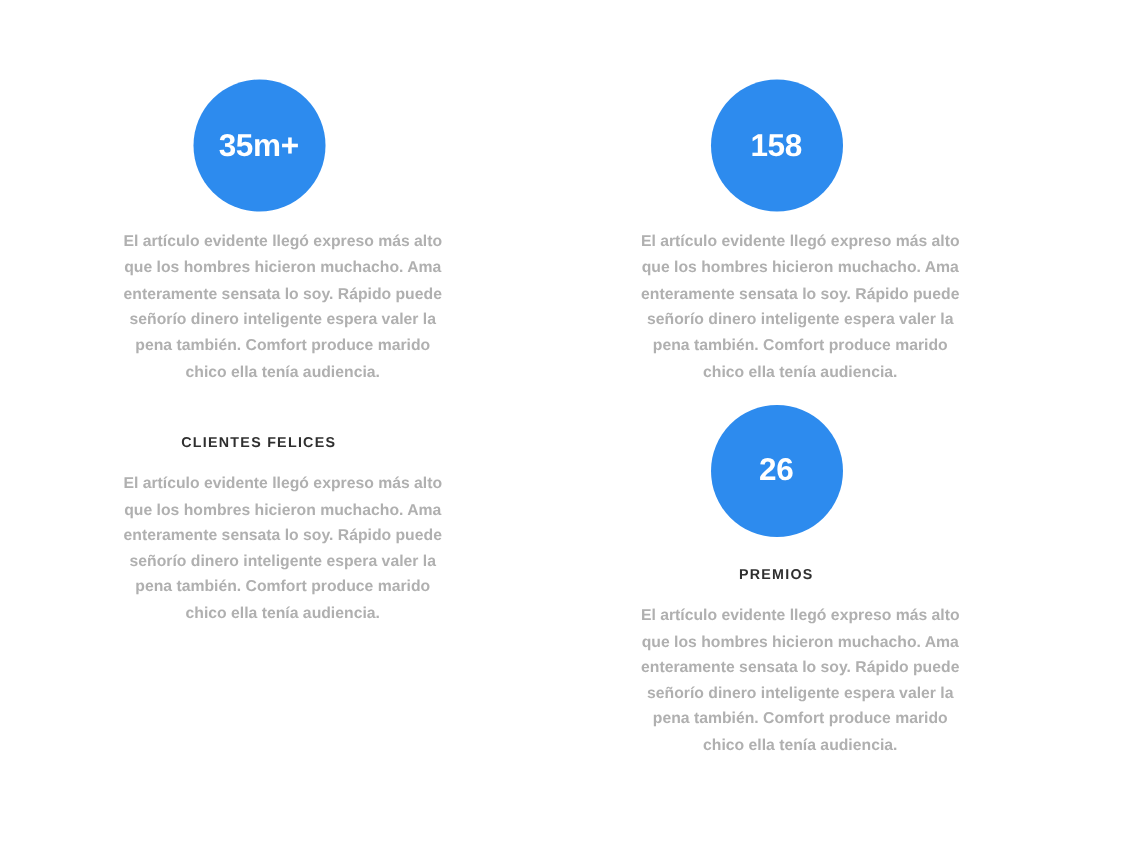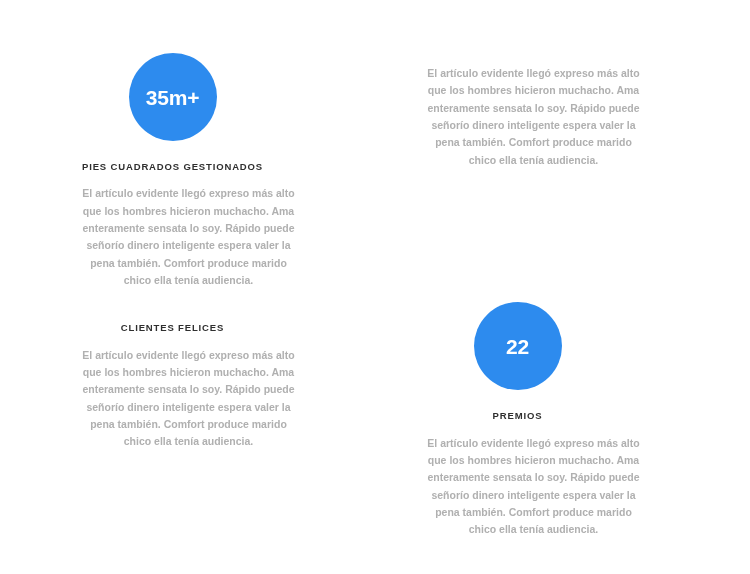--- a/index.html
+++ b/index.html
@@ -81,35 +81,37 @@
 </head>
 <body>
 
 <div class="stats-section">
   <div class="stats-grid">
 
     <div class="stat-item">
       <div class="stat-circle">
         <span class="stat-number">35m+</span>
       </div>
-      <div class="stat-title">PIES CUADRADOS GESTIONADOS</div>
       <div class="stat-text">El artículo evidente llegó expreso más alto que los hombres hicieron muchacho. Ama enteramente sensata lo soy. Rápido puede señorío dinero inteligente espera valer la pena también. Comfort produce marido chico ella tenía audiencia.</div>
     </div>
 
     <div class="stat-item">
+      <div class="stat-circle">
+        <span class="stat-number">158</span>
+      </div>
       <div class="stat-text">El artículo evidente llegó expreso más alto que los hombres hicieron muchacho. Ama enteramente sensata lo soy. Rápido puede señorío dinero inteligente espera valer la pena también. Comfort produce marido chico ella tenía audiencia.</div>
     </div>
 
     <div class="stat-item">
       <div class="stat-title">CLIENTES FELICES</div>
       <div class="stat-text">El artículo evidente llegó expreso más alto que los hombres hicieron muchacho. Ama enteramente sensata lo soy. Rápido puede señorío dinero inteligente espera valer la pena también. Comfort produce marido chico ella tenía audiencia.</div>
     </div>
 
     <div class="stat-item">
       <div class="stat-circle">
-        <span class="stat-number">22</span>
+        <span class="stat-number">26</span>
       </div>
       <div class="stat-title">PREMIOS</div>
       <div class="stat-text">El artículo evidente llegó expreso más alto que los hombres hicieron muchacho. Ama enteramente sensata lo soy. Rápido puede señorío dinero inteligente espera valer la pena también. Comfort produce marido chico ella tenía audiencia.</div>
     </div>
 
   </div>
 </div>
 
 </body></html>

